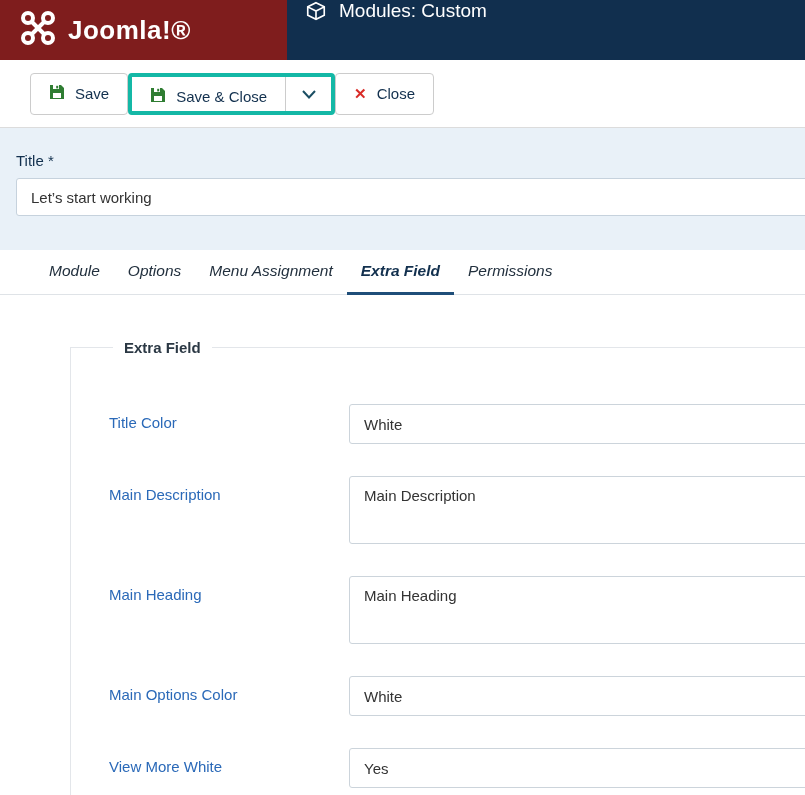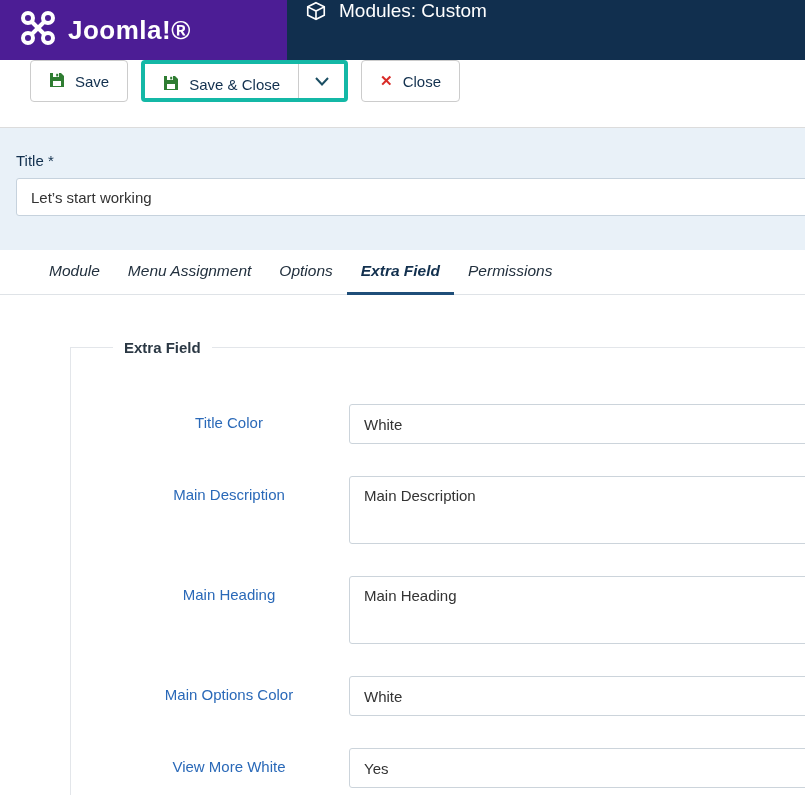--- a/index.html
+++ b/index.html
@@ -6,34 +6,34 @@
   html,body { margin:0; padding:0; }
   body {
     width:805px; height:795px; overflow:hidden;
     font-family:"Liberation Sans", sans-serif;
     background:#ffffff;
   }
 
   
   .header { display:flex; height:60px; width:100%; }
   .header-brand {
-    width:287px; background:#4c1d95; color:#fff;
+    width:287px; background:#7f1d1d; color:#fff;
     display:flex; align-items:center; gap:12px; padding-left:20px;
   }
   .brand-text { font-size:26px; font-weight:700; letter-spacing:0.5px; }
   .header-title {
     flex:1; background:#112f4e; color:#fff;
     display:flex; align-items:flex-start; gap:12px; padding-left:18px;
     font-size:19px;
   }
 
   
   .toolbar {
     height:68px; background:#fff; border-bottom:1px solid #dcdcdc;
-    display:flex; padding-left:30px; gap:13px;
+    display:flex; align-items:center; padding-left:30px; 
   }
   .btn {
     display:inline-flex; align-items:center; gap:10px;
     height:42px; padding:0 18px; background:#fff;
     border:1px solid #cccccc; border-radius:4px;
     font-size:15px; color:#12304e; cursor:pointer;
     font-family:"Liberation Sans", sans-serif;
   }
   .btn-group {
     display:flex; height:42px; border:4px solid #14b8a6;
@@ -83,21 +83,21 @@
     margin:44px 0 0 70px; padding:48px 0 20px 0;
     border:none; border-top:1px solid #e3e6ea; border-left:1px solid #e3e6ea;
   }
   fieldset.extra legend {
     margin-left:42px; padding:0 11px;
     font-size:15px; font-weight:700; color:#2b3844;
   }
   .field-row { display:flex; margin:0 0 32px 38px; }
   .field-label {
     flex:0 0 240px; padding-top:10px;
-    color:#2a69b8; font-size:15px;text-align:center;
+    color:#2a69b8; font-size:15px;
   }
   .field-input, .field-textarea {
     width:530px; border:1px solid #ccd4db; border-radius:3px;
     font-size:15px; color:#333; background:#fff;
     font-family:"Liberation Sans", sans-serif; outline:none;
   }
   .field-input { height:40px; padding:0 14px; }
   .field-textarea { height:68px; padding:10px 14px; resize:none; }
 </style>
 </head>
@@ -170,22 +170,22 @@
 </div>
 
 <div class="form-head">
   <label class="form-head-label">Title *</label>
   <input class="title-input" type="text" value="Let’s start working" style="">
 </div>
 
 <div class="content-card">
   <div class="tabs">
     <div class="tab">Module</div>
+    <div class="tab">Options</div>
     <div class="tab">Menu Assignment</div>
-    <div class="tab">Options</div>
     <div class="tab active">Extra Field</div>
     <div class="tab">Permissions</div>
   </div>
 
   <fieldset class="extra">
     <legend>Extra Field</legend>
 
     <div class="field-row">
       <div class="field-label">Title Color</div>
       <input class="field-input" type="text" value="White" style="">

